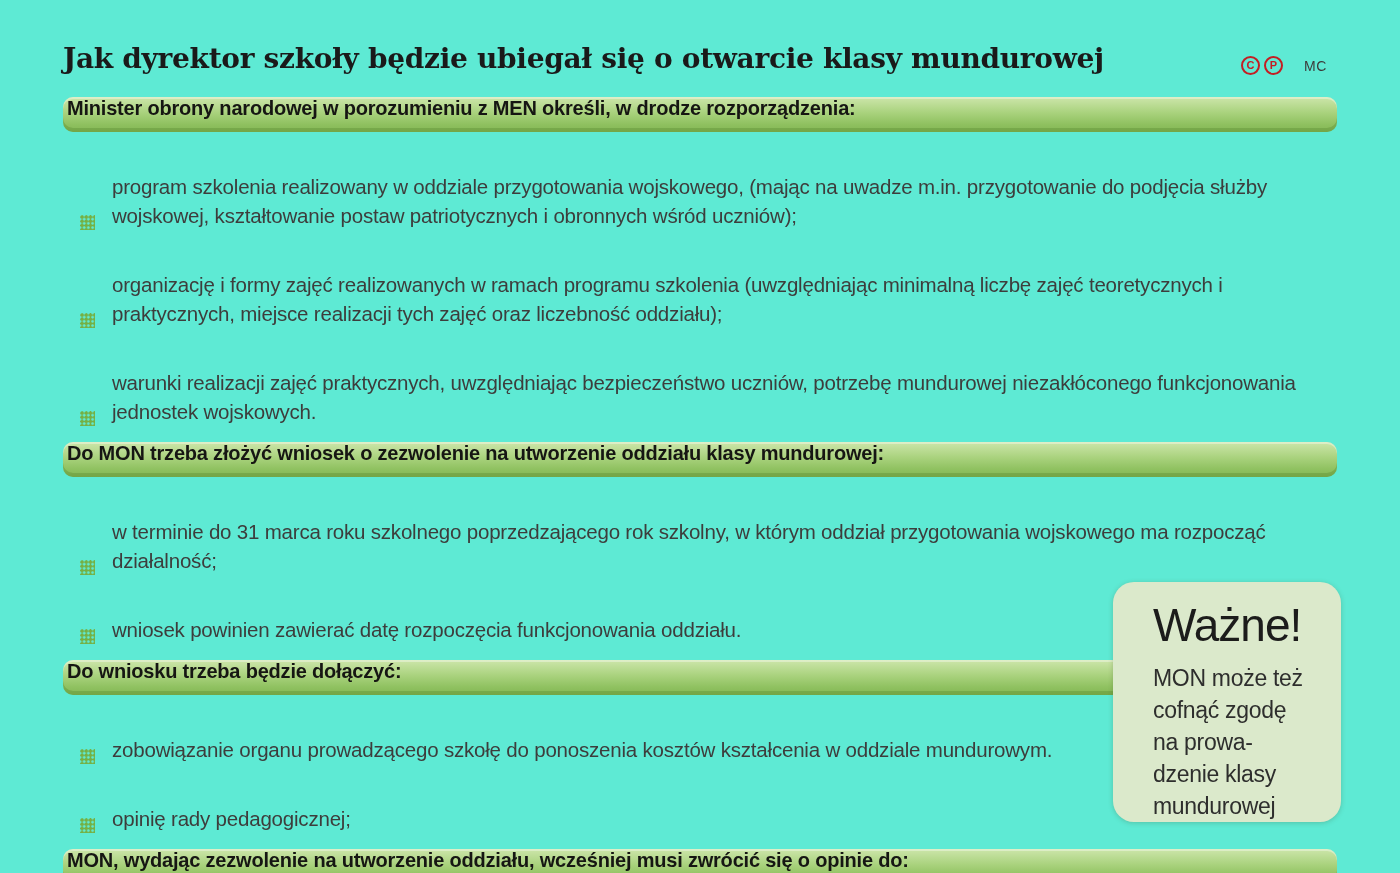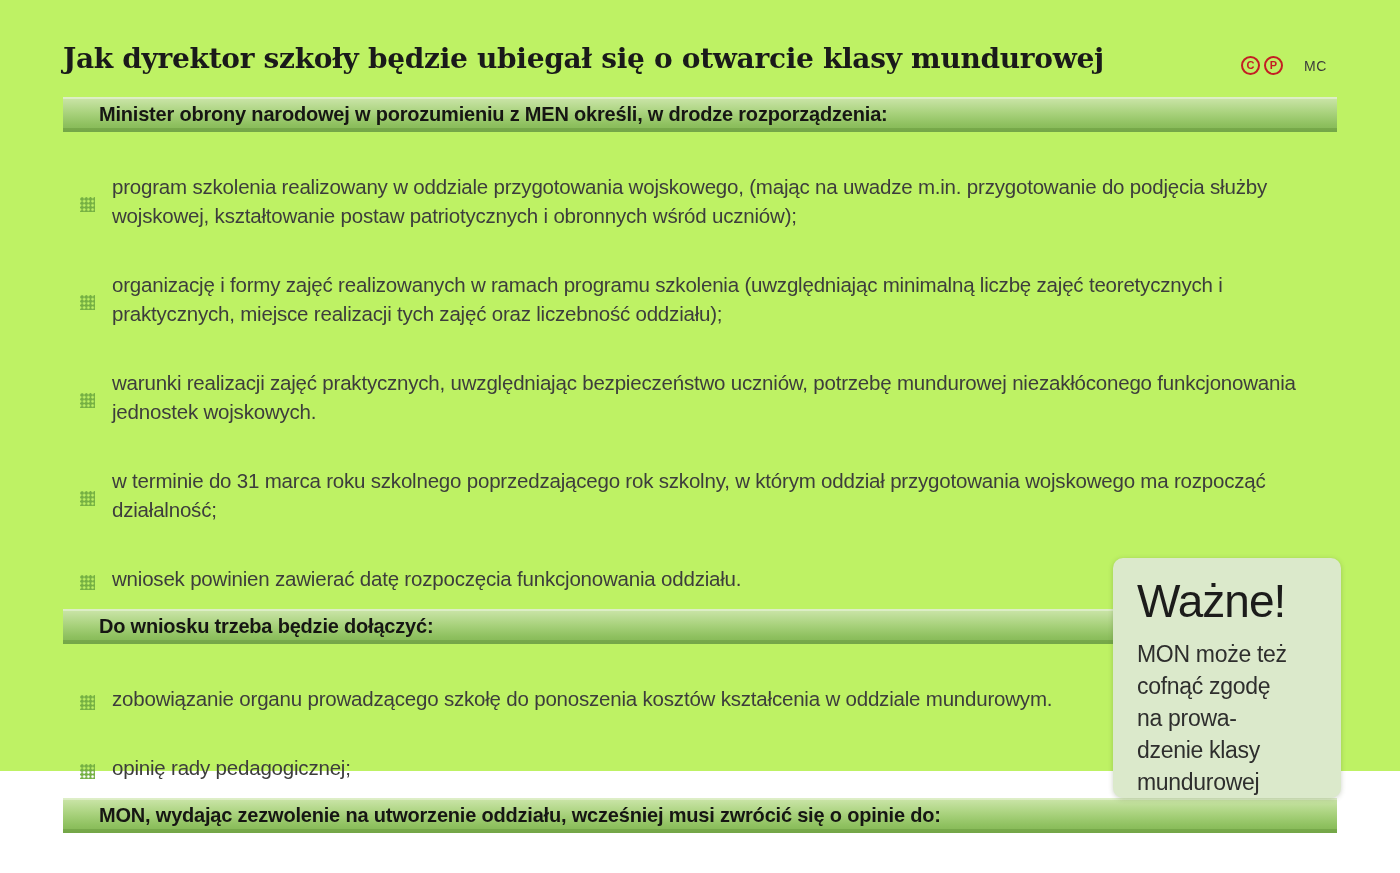--- a/index.html
+++ b/index.html
@@ -1,18 +1,18 @@
 <!DOCTYPE html>
 <html><head>
 <meta charset="utf-8">
 <style>
   * { margin:0; padding:0; box-sizing:border-box; }
   html,body { width:1400px; height:873px; background:#ffffff; overflow:hidden;
               font-family:"Liberation Sans", sans-serif; }
-  .canvas { position:relative; width:1400px; height:771px; background:#bef264; }
+  .canvas { position:relative; width:1400px; height:873px; background:#5eead4; }
 
   
   .page-title {
     position:absolute; left:63px; top:42px; width:1150px;
     font-family:"DejaVu Serif", serif;
     font-size:28px; font-weight:700; color:#1a1a1a; letter-spacing:-0.3px;
   }
 
   
   .rights { position:absolute; left:1241px; top:56px; display:flex; align-items:center; gap:4px; }
@@ -21,43 +21,43 @@
     color:#c41e23; font-size:11px; font-weight:700; line-height:14.5px;
     text-align:center; display:inline-block;
   }
   .credit { margin-left:17px; font-size:14px; color:#3c3c3b; letter-spacing:0.5px; }
 
   
   .content { position:absolute; left:63px; top:97px; width:1274px; }
   .section { margin-bottom:16px; }
 
   .bar {
-    height:35px; border-radius:0;
+    height:35px; border-radius:10px;
     background:linear-gradient(#cde6ab 0%, #a9d27d 45%, #8fc160 78%, #83b654 100%);
     box-shadow: inset 0 2px 0 rgba(255,255,255,0.35), inset 0 -4px 0 rgba(93,142,52,0.40);
-    padding-left:36px; margin-bottom:11px;
-    display:flex; align-items:center;
+    padding-left:4px; margin-bottom:11px;
+    display:flex; align-items:flex-start;
   }
   .bar span {
     font-size:20px; font-weight:700; color:#161613; letter-spacing:-0.2px;
     transform:scaleY(1.02);
   }
 
-  .item { display:flex; align-items:center; padding-left:17px; margin-bottom:7px;margin-top:40px; }
+  .item { display:flex; align-items:flex-end; padding-left:17px; margin-bottom:7px;margin-top:40px; }
   .bullet-grid {
     flex:0 0 15px; width:15px; height:15px; margin-top:7px; margin-right:17px;
     background-image:radial-gradient(circle, #75b043 1.75px, transparent 1.95px);
     background-size:4.2px 4.2px; background-position:0 0;
   }
   .item p { font-size:20.5px; line-height:29px; color:#3d3d3c; letter-spacing:-0.2px; }
 
   
   .note {
-    position:absolute; left:1113px; top:558px; width:228px; height:240px;
-    background:#dbe9cb; border-radius:10px; padding:16px 18px 14px 24px;
+    position:absolute; left:1113px; top:582px; width:228px; height:240px;
+    background:#dbe9cb; border-radius:21px; padding:16px 18px 14px 40px;
     box-shadow:0 1px 5px rgba(60,80,40,0.25); z-index:5;
   }
   .note-title { font-size:46px; font-weight:400; color:#1c1c1b; letter-spacing:-1px; margin-bottom:10px; }
   .note-line  { font-size:23px; line-height:32px; color:#2e2e2d; letter-spacing:-0.3px; }
 </style>
 </head>
 <body>
 
 <div class="canvas">
 
@@ -83,20 +83,23 @@
         <span class="bullet-grid"></span>
         <p>organizację i formy zajęć realizowanych w ramach programu szkolenia (uwzględniając minimalną liczbę zajęć teoretycznych i praktycznych, miejsce realizacji tych zajęć oraz liczebność oddziału);</p>
       </div>
       <div class="item">
         <span class="bullet-grid"></span>
         <p>warunki realizacji zajęć praktycznych, uwzględniając bezpieczeństwo uczniów, potrzebę mundurowej niezakłóconego funkcjonowania jednostek wojskowych.</p>
       </div>
     </div>
 
     <div class="section">
+      <div class="bar">
+        <span>Do MON trzeba złożyć wniosek o zezwolenie na utworzenie oddziału klasy mundurowej:</span>
+      </div>
       <div class="item">
         <span class="bullet-grid"></span>
         <p>w terminie do 31 marca roku szkolnego poprzedzającego rok szkolny, w którym oddział przygotowania wojskowego ma rozpocząć działalność;</p>
       </div>
       <div class="item">
         <span class="bullet-grid"></span>
         <p>wniosek powinien zawierać datę rozpoczęcia funkcjonowania oddziału.</p>
       </div>
     </div>
 

